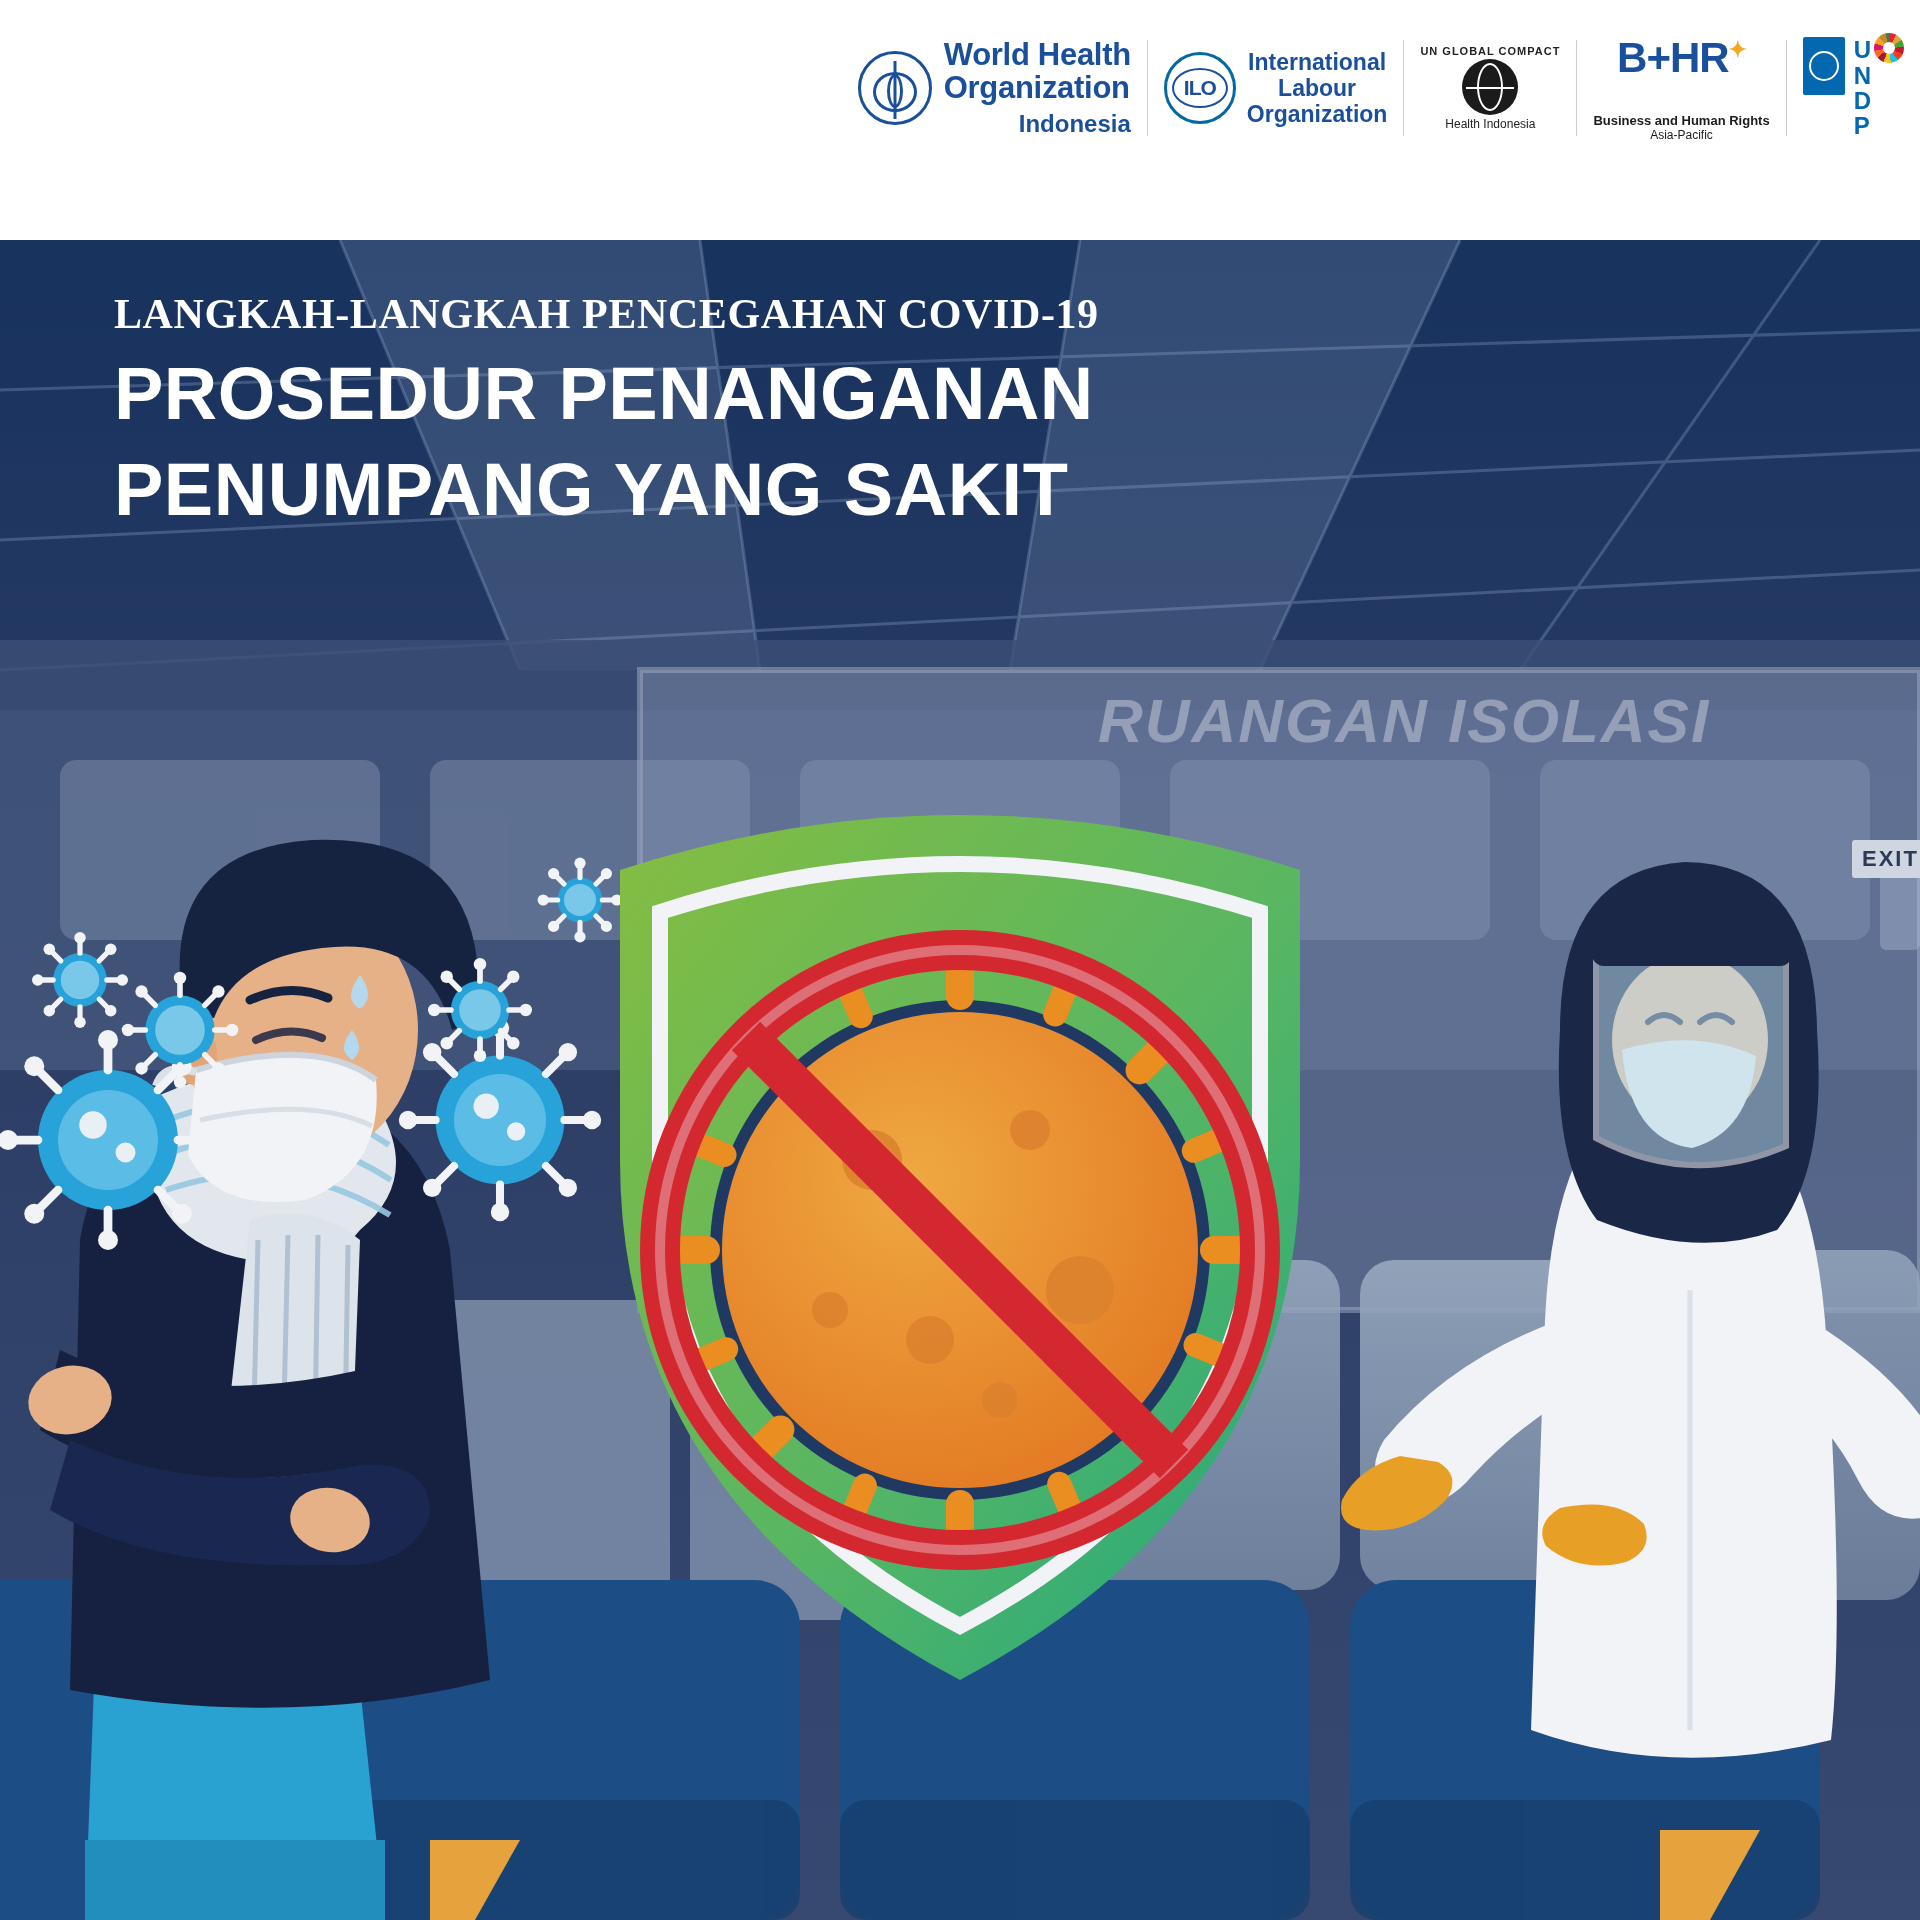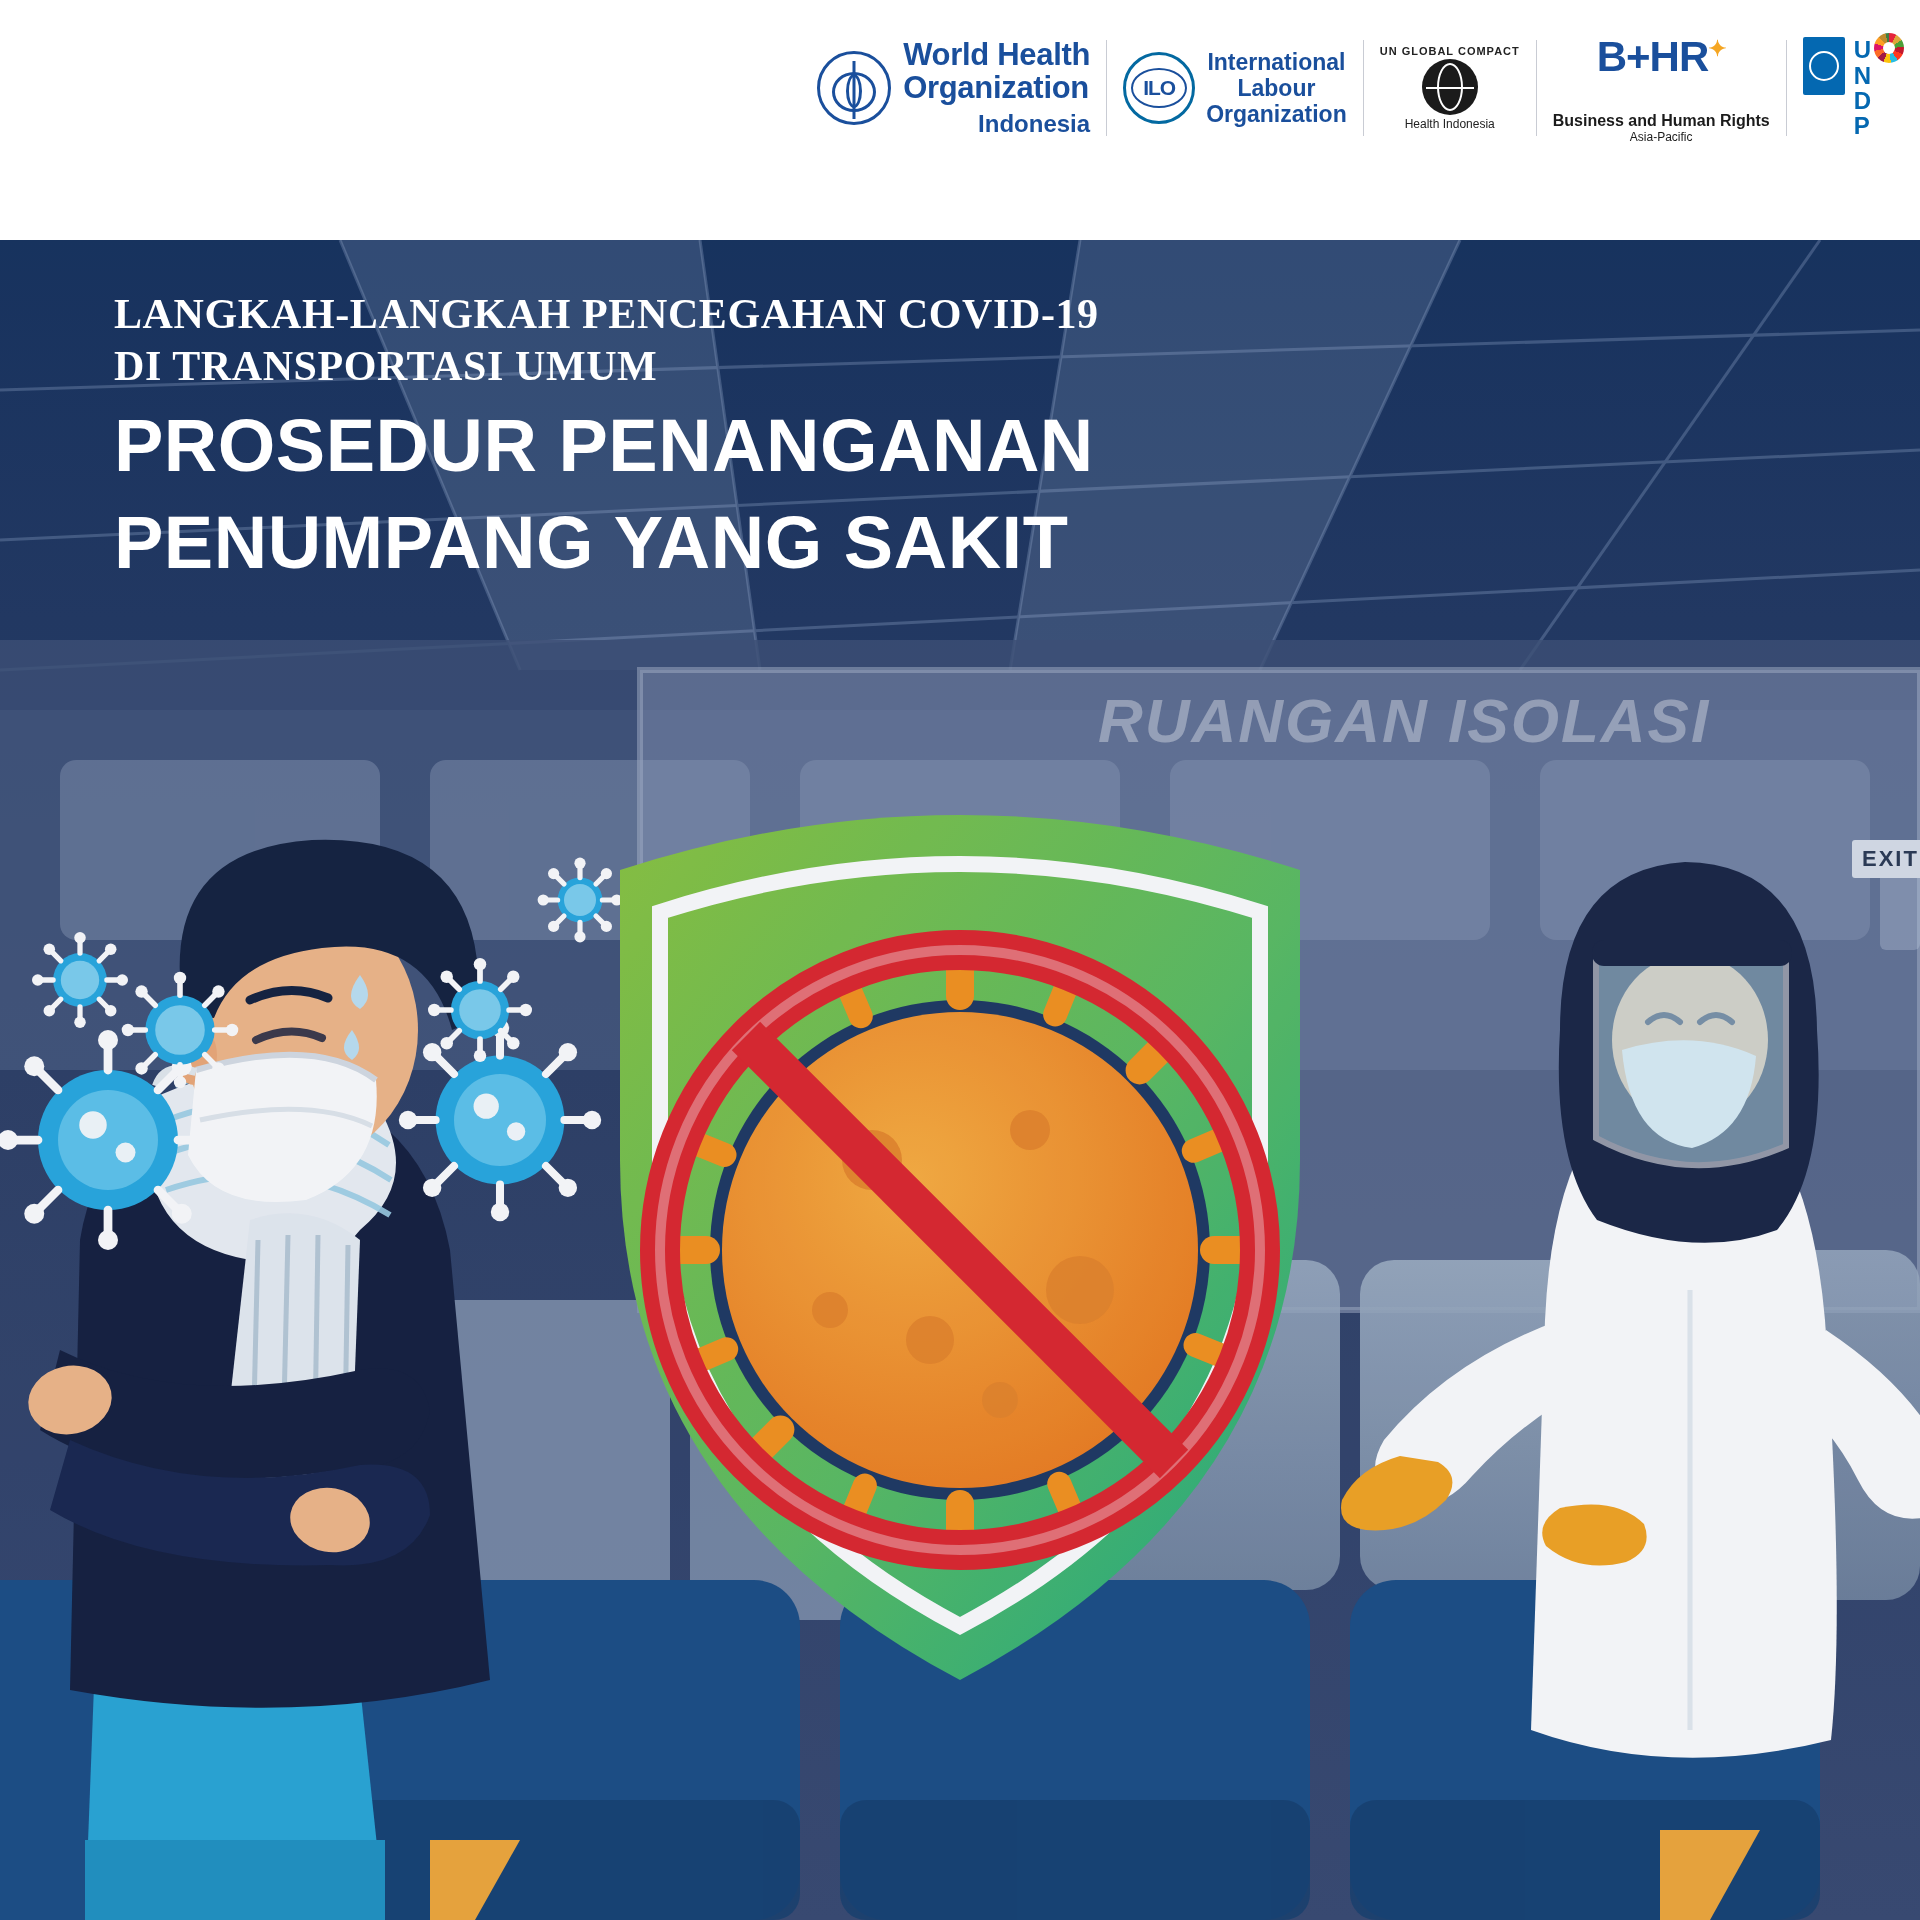--- a/index.html
+++ b/index.html
@@ -145,21 +145,21 @@
   .ungc-label { font-size: 12px; color: #222; }
 
   
   .bhr-wrap { display: flex; flex-direction: column; align-items: center; }
   .bhr-title {
     font-size: 42px; font-weight: bold; color: #1a4f9c;
     letter-spacing: -1px;
     position: relative;
   }
   .bhr-title .star { color: #f5a623; font-size: 22px; vertical-align: super; }
-  .bhr-sub1 { font-size: 16px; font-weight: bold; color: #1b1b1b; margin-top: 31px; }
+  .bhr-sub1 { font-size: 13px; font-weight: bold; color: #1b1b1b; margin-top: 31px; }
   .bhr-sub2 { font-size: 12px; color: #1b1b1b; }
 
   
   .undp-wrap { display: flex; align-items: flex-start; gap: 9px; }
   .undp-mark {
     width: 42px; height: 58px;
     background: #0468b1;
     border-radius: 2px;
     position: relative;
   }
@@ -750,21 +750,20 @@
         <circle r="300" fill="none" stroke="#ffffff" stroke-width="10" opacity="0.35"></circle>
         <line x1="-214" y1="-214" x2="214" y2="214" stroke="#e0282e" stroke-width="40" stroke-linecap="butt"></line>
       </g>
     </g>
 
     <rect x="0" y="0" width="1920" height="1680" fill="#1c3460" opacity="0.06"></rect>
   </svg>
 
   <div class="headline-block">
     <div class="kicker">LANGKAH-LANGKAH PENCEGAHAN COVID-19</div>
-    <div class="kicker">DI TRANSPORTASI UMUM</div>
     <div class="headline">PROSEDUR PENANGANAN</div>
     <div class="headline">PENUMPANG YANG SAKIT</div>
   </div>
 
   <div class="isolation-label">RUANGAN ISOLASI</div>
   <div class="exit-sign">EXIT</div>
 
 </div>
 
 </body></html>

